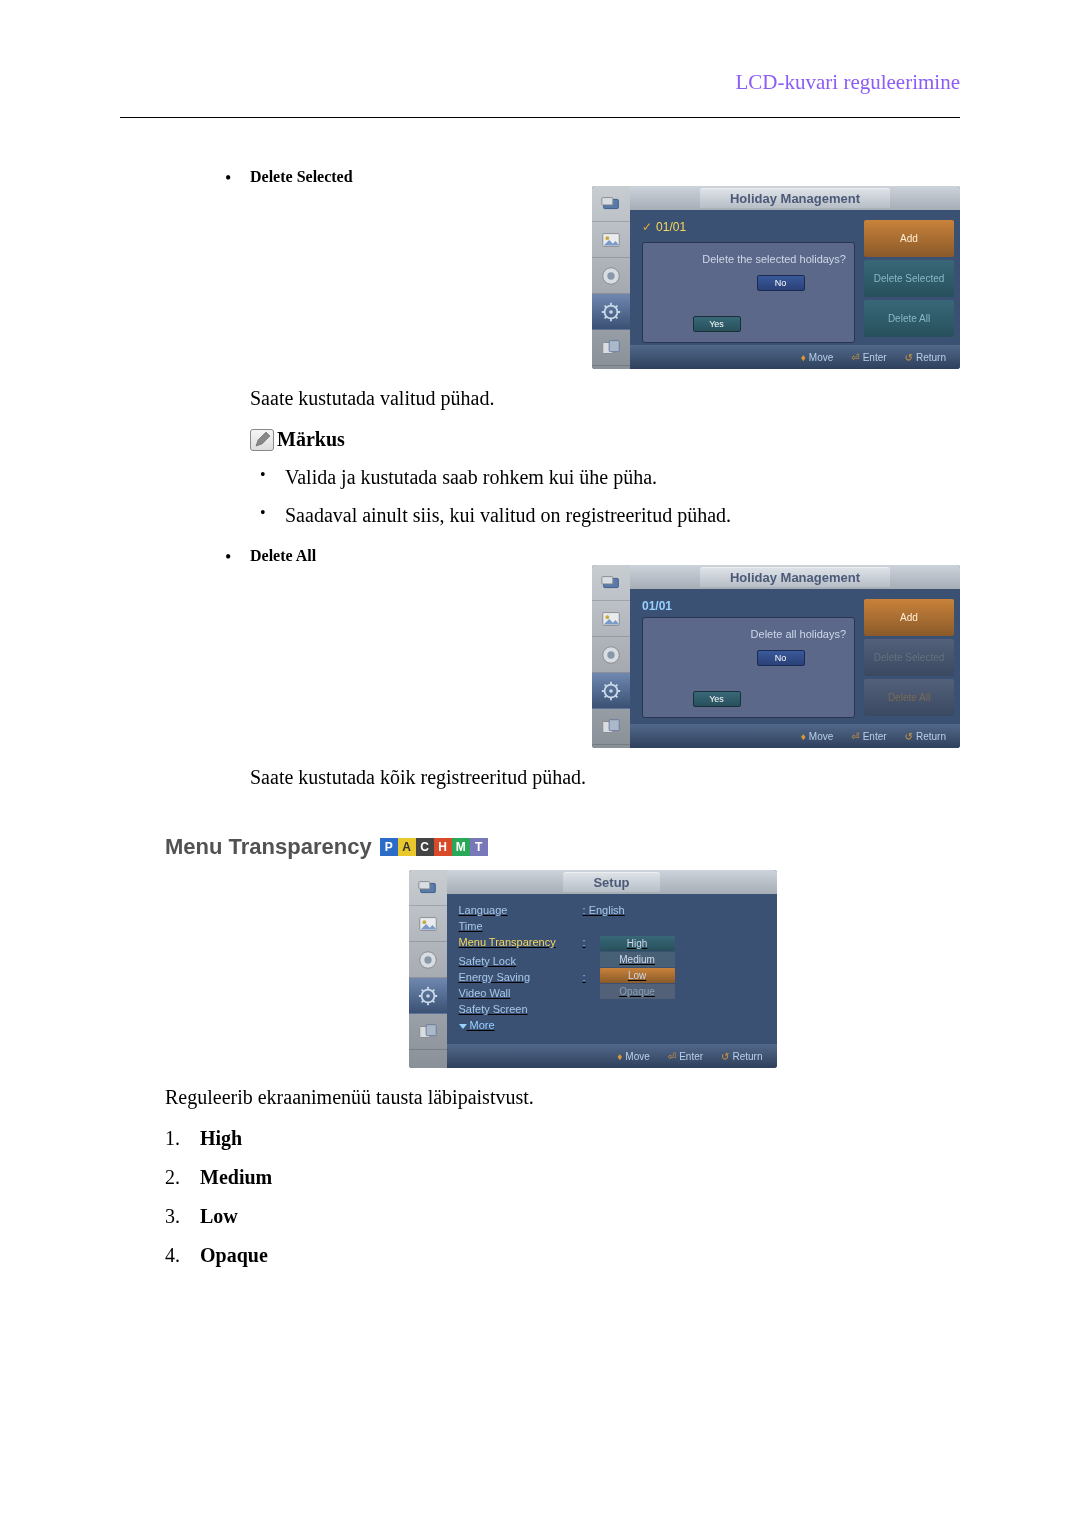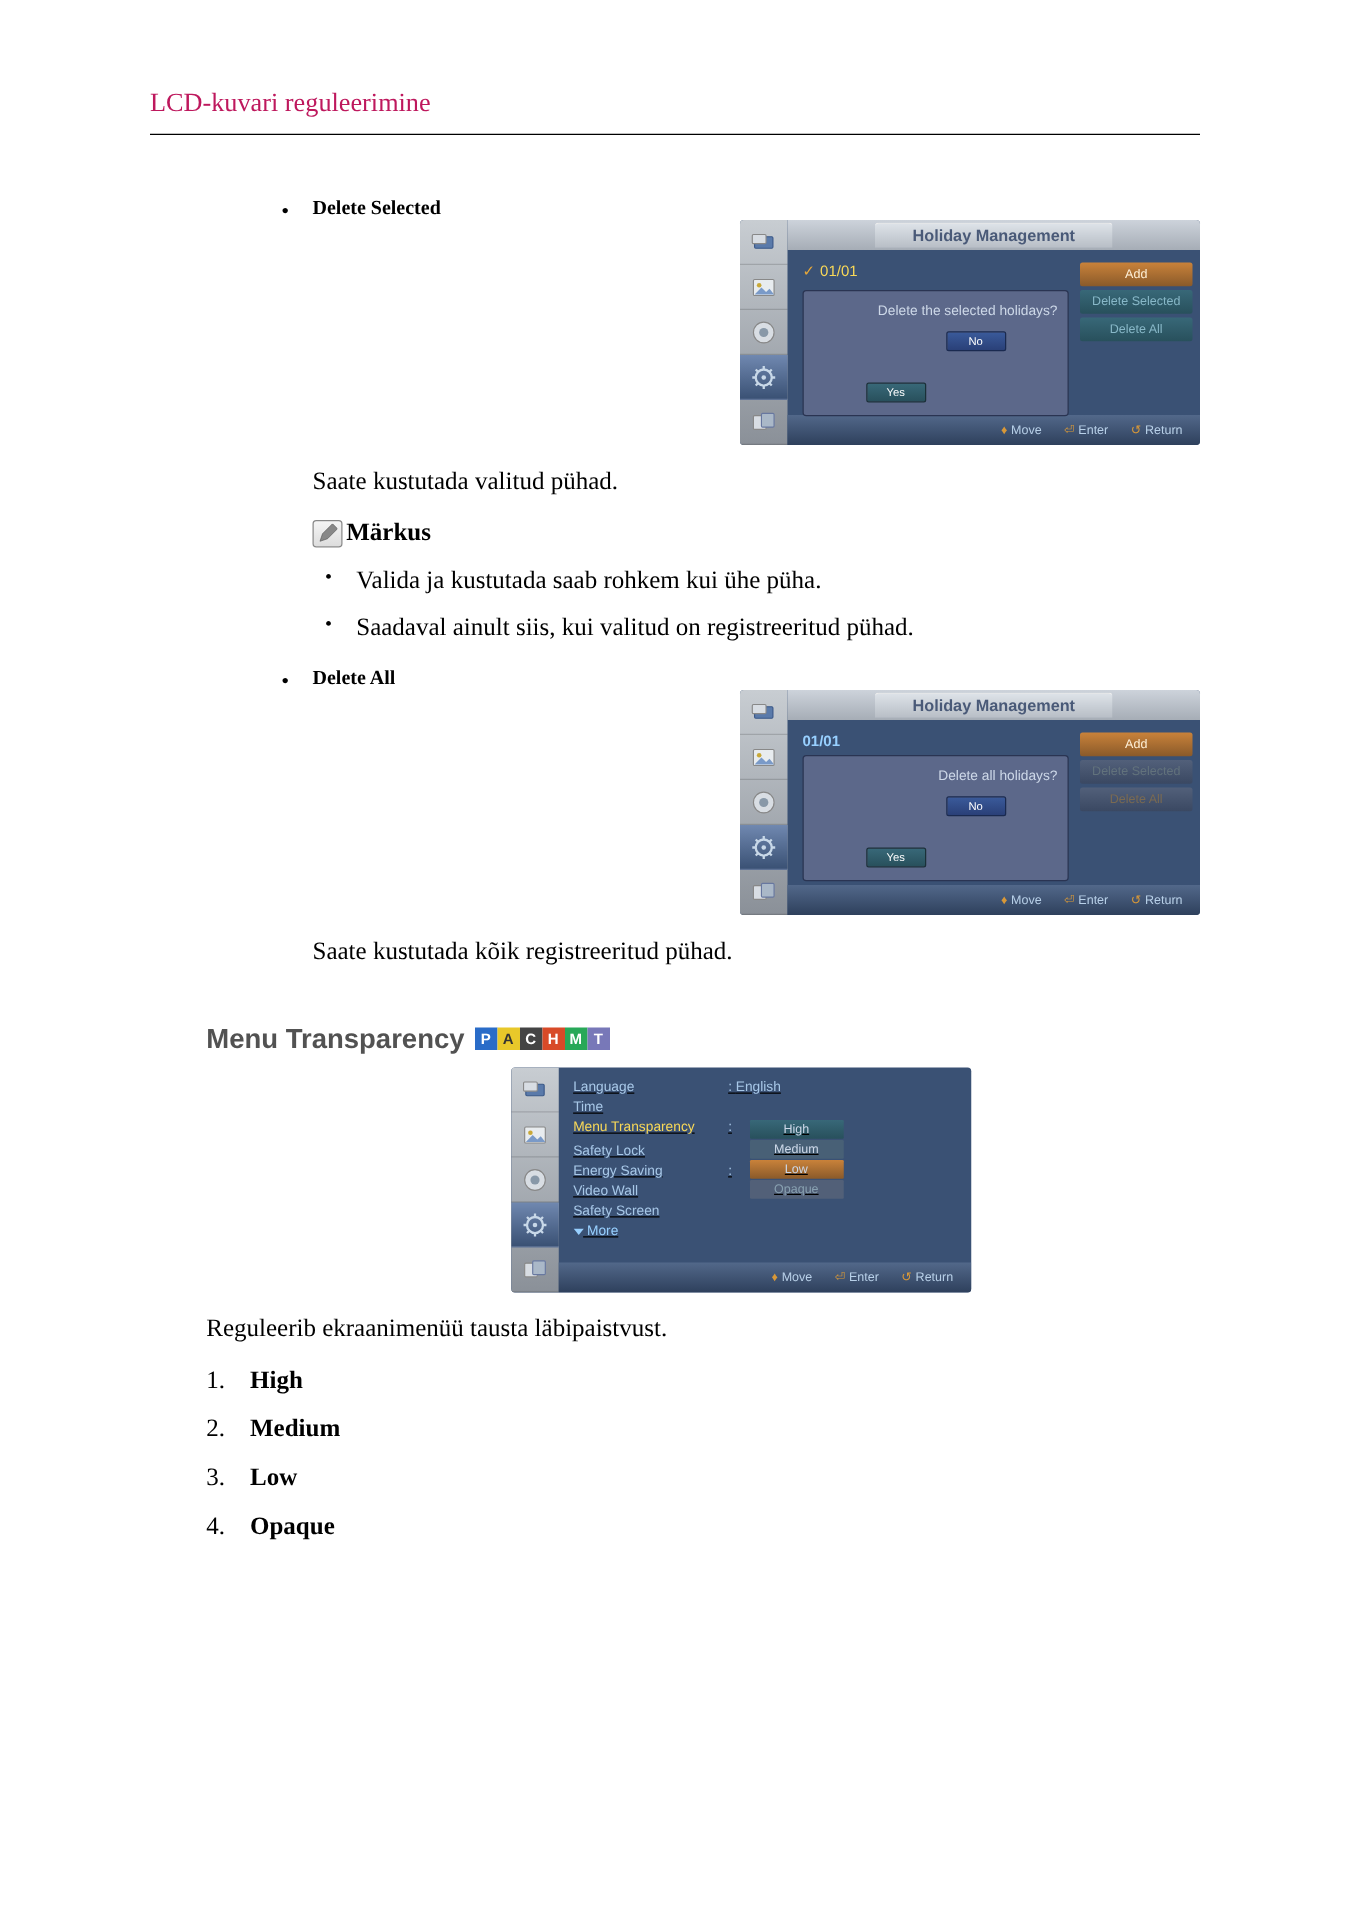--- a/index.html
+++ b/index.html
@@ -1,18 +1,18 @@
 <!DOCTYPE html>
 <html><head>
   <meta charset="utf-8">
   <style>
     * { margin: 0; padding: 0; box-sizing: border-box; }
     body { font-family: 'Times New Roman', serif; background: #fff; width: 1080px; }
     .page { padding: 70px 120px 80px 120px; }
-    .header-title { text-align: left; font-size: 21px; color: #be185d; padding-bottom: 12px; border-bottom: 1px solid #000; margin-bottom: 50px; }
+    .header-title { text-align: right; font-size: 21px; color: #8b5cf6; padding-bottom: 22px; border-bottom: 1px solid #000; margin-bottom: 50px; }
     .content { padding-left: 95px; }
     ul.outer { list-style: none; }
     ul.outer > li { position: relative; padding-left: 35px; margin-bottom: 20px; }
     ul.outer > li::before { content: "•"; position: absolute; left: 10px; top: 0; font-size: 18px; }
     ul.inner { list-style: none; margin-top: 15px; }
     ul.inner > li { position: relative; padding-left: 35px; margin-bottom: 15px; font-size: 20px; }
     ul.inner > li::before { content: "•"; position: absolute; left: 10px; top: 0; font-size: 16px; }
     ol.num { list-style: none; margin-top: 15px; }
     ol.num > li { position: relative; padding-left: 35px; margin-bottom: 16px; font-size: 20px; }
     ol.num > li .numdot { position: absolute; left: 0; top: 0; }
@@ -43,21 +43,21 @@
     .osd-nav-item svg { width: 22px; height: 22px; }
     .osd-main { flex: 1; display: flex; flex-direction: column; }
     .osd-title-bar { height: 24px; display: flex; align-items: center; justify-content: center; background: linear-gradient(#cdd3db,#a6adb6); color: #4a5a78; font-size: 13px; font-weight: bold; position: relative; }
     .osd-title-bar .tab-shape { background: linear-gradient(#dde2e8,#b8bec6); padding: 2px 30px; border-radius: 3px 3px 0 0; border-top: 1px solid #eee; }
     .osd-body { flex: 1; padding: 10px 6px 8px 12px; min-height: 130px; display: flex; gap: 8px; position: relative; }
     .osd-left { flex: 1; color: #a8c8e8; font-size: 12px; }
     .osd-left .date-row { color: #f8d858; font-size: 12px; margin-bottom: 28px; display: flex; align-items: center; gap: 4px; }
     .osd-left .date-row .chk { color: #e8a838; }
     .osd-left .date-blue { color: #98d0ff; font-size: 12px; margin-bottom: 26px; font-weight: bold; }
     .osd-right { width: 90px; display: flex; flex-direction: column; gap: 3px; }
-    .osd-btn { height: 19px; border-radius: 2px; font-size: 10px; display: flex; align-items: center; justify-content: center; }
+    .osd-btn { height: 37px; border-radius: 2px; font-size: 10px; display: flex; align-items: center; justify-content: center; }
     .osd-btn.orange { background: linear-gradient(#c9823a,#8a5a2a); color: #fff0d8; }
     .osd-btn.orange.dim { background: linear-gradient(#52607a,#3a4862); color: #7a6a52; }
     .osd-btn.teal { background: linear-gradient(#386878,#28505c); color: #88b8c8; }
     .osd-btn.teal.dim { background: linear-gradient(#52607a,#3a4862); color: #62727c; }
     .osd-footer { height: 24px; background: linear-gradient(#52688a,#2e405c); display: flex; align-items: center; justify-content: flex-end; gap: 18px; padding: 0 14px; font-size: 10px; color: #b8d0e8; }
     .osd-footer .fi { display: flex; align-items: center; gap: 3px; }
     .osd-footer .fk { color: #d89838; }
     
     
     .dlg { position: absolute; left: 12px; right: 105px; top: 32px; background: #5c688a; border: 1px solid #2a3452; border-radius: 3px; padding: 10px 8px; }
@@ -323,20 +323,23 @@
                   </svg>
                 </div>
               <div class="osd-nav-item">
                   <svg viewBox="0 0 24 24">
                     <rect x="3" y="6" width="11" height="12" rx="1" fill="#d8dde3" stroke="#888"></rect>
                     <rect x="10" y="4" width="11" height="12" rx="1" fill="#aab8c8" stroke="#6878a0"></rect>
                   </svg>
                 </div>
             </div>
             <div class="osd-main">
+              <div class="osd-title-bar">
+                  <span class="tab-shape">Setup</span>
+                </div>
               <div class="osd-body" style="display:block;padding:8px 10px 6px 12px;min-height:150px">
                 <div class="setup-row">
                     <span class="lbl">Language</span>
                     <span class="val colon">English</span>
                   </div>
                 <div class="setup-row">
                     <span class="lbl">Time</span>
                   </div>
                 <div class="setup-row" style="align-items:flex-start">
                   <span class="lbl hl">Menu Transparency</span>

